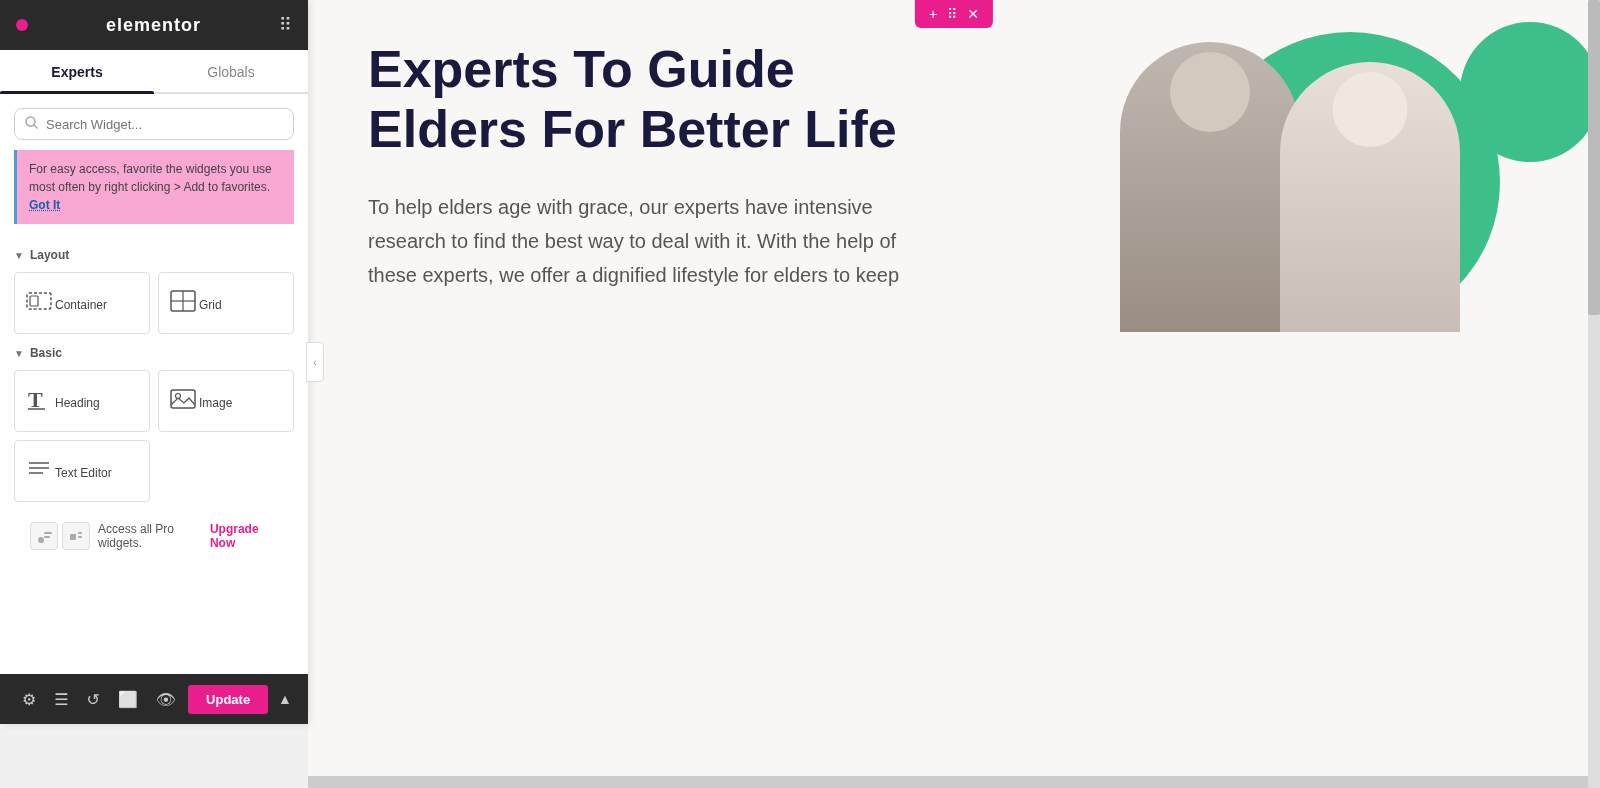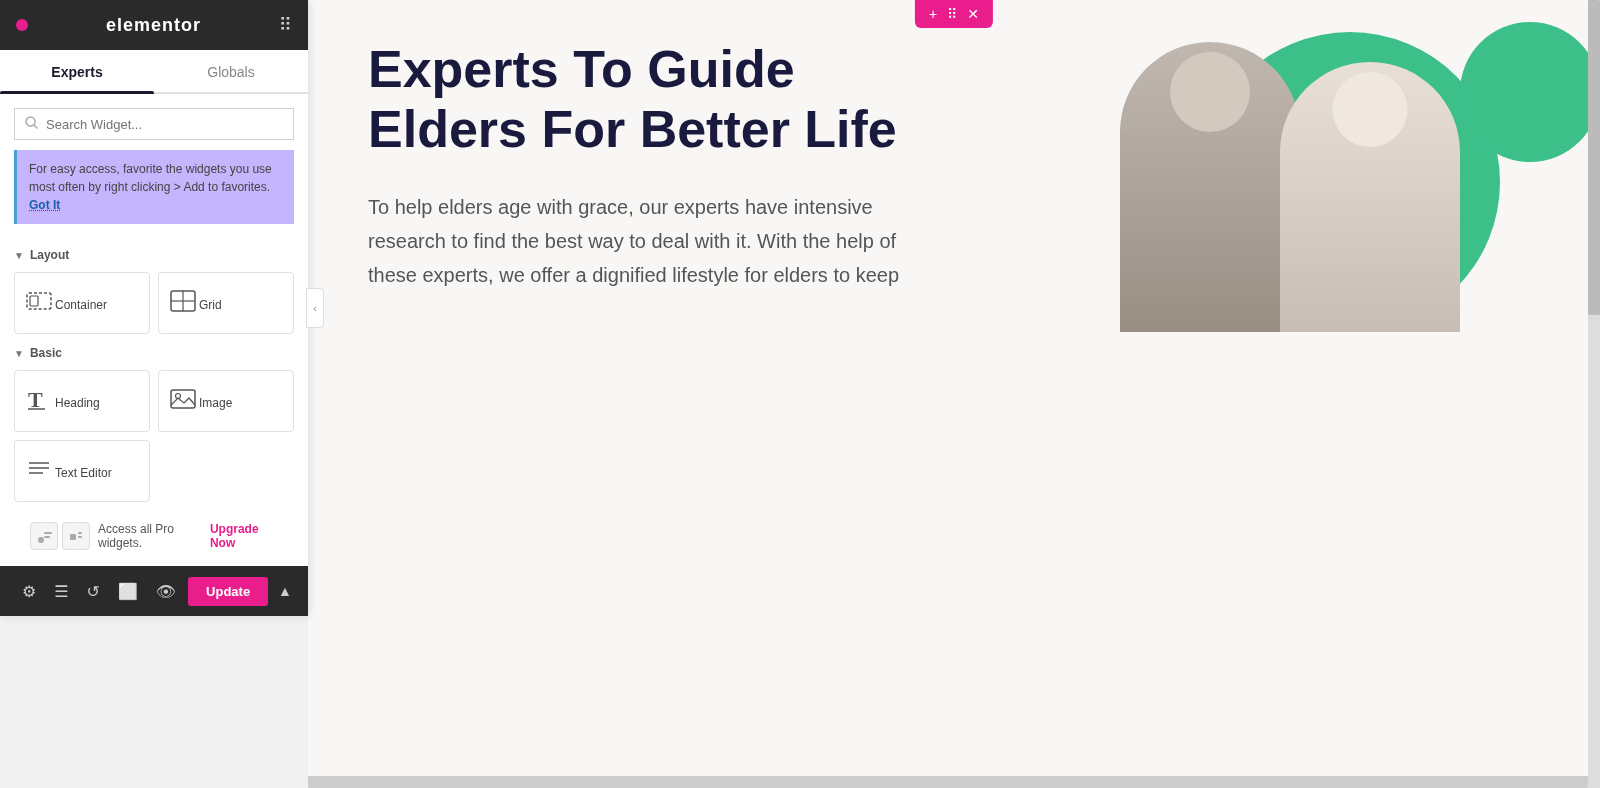--- a/index.html
+++ b/index.html
@@ -5,21 +5,21 @@
     * { margin: 0; padding: 0; box-sizing: border-box; }
     body { font-family: 'Segoe UI', Arial, sans-serif; background: #f0f0f0; width: 1600px; height: 788px; overflow: hidden; display: flex; }
 
     
     .left-panel {
       width: 308px;
       min-width: 308px;
       background: #fff;
       display: flex;
       flex-direction: column;
-      height: 616px;
+      height: 724px;
       position: relative;
       z-index: 10;
       box-shadow: 2px 0 8px rgba(0,0,0,0.1);
     }
 
     
     .top-bar {
       background: #2a2a2a;
       height: 50px;
       display: flex;
@@ -70,42 +70,42 @@
       background: #1a1a2e;
       border-radius: 2px 2px 0 0;
     }
 
     
     .search-box {
       margin: 14px 14px 10px;
       display: flex;
       align-items: center;
       border: 1px solid #d0d0d0;
-      border-radius: 0;
+      border-radius: 8px;
       padding: 7px 10px;
       background: #fff;
     }
     .search-box .search-icon-svg {
       color: #aaa;
       margin-right: 8px;
       font-size: 14px;
     }
     .search-box input {
       border: none;
       outline: none;
       font-size: 13px;
       color: #555;
       width: 100%;
       background: transparent;
     }
 
     
     .info-box {
       margin: 0 14px 12px;
-      background: #c4b5fd;
+      background: #f9a8d4;
       border-left: 3px solid #4a9fd4;
       padding: 10px 12px;
       font-size: 12px;
       color: #444;
       line-height: 1.5;
     }
     .info-box a {
       color: #1a5fa8;
       font-weight: 700;
       text-decoration: underline dotted;

